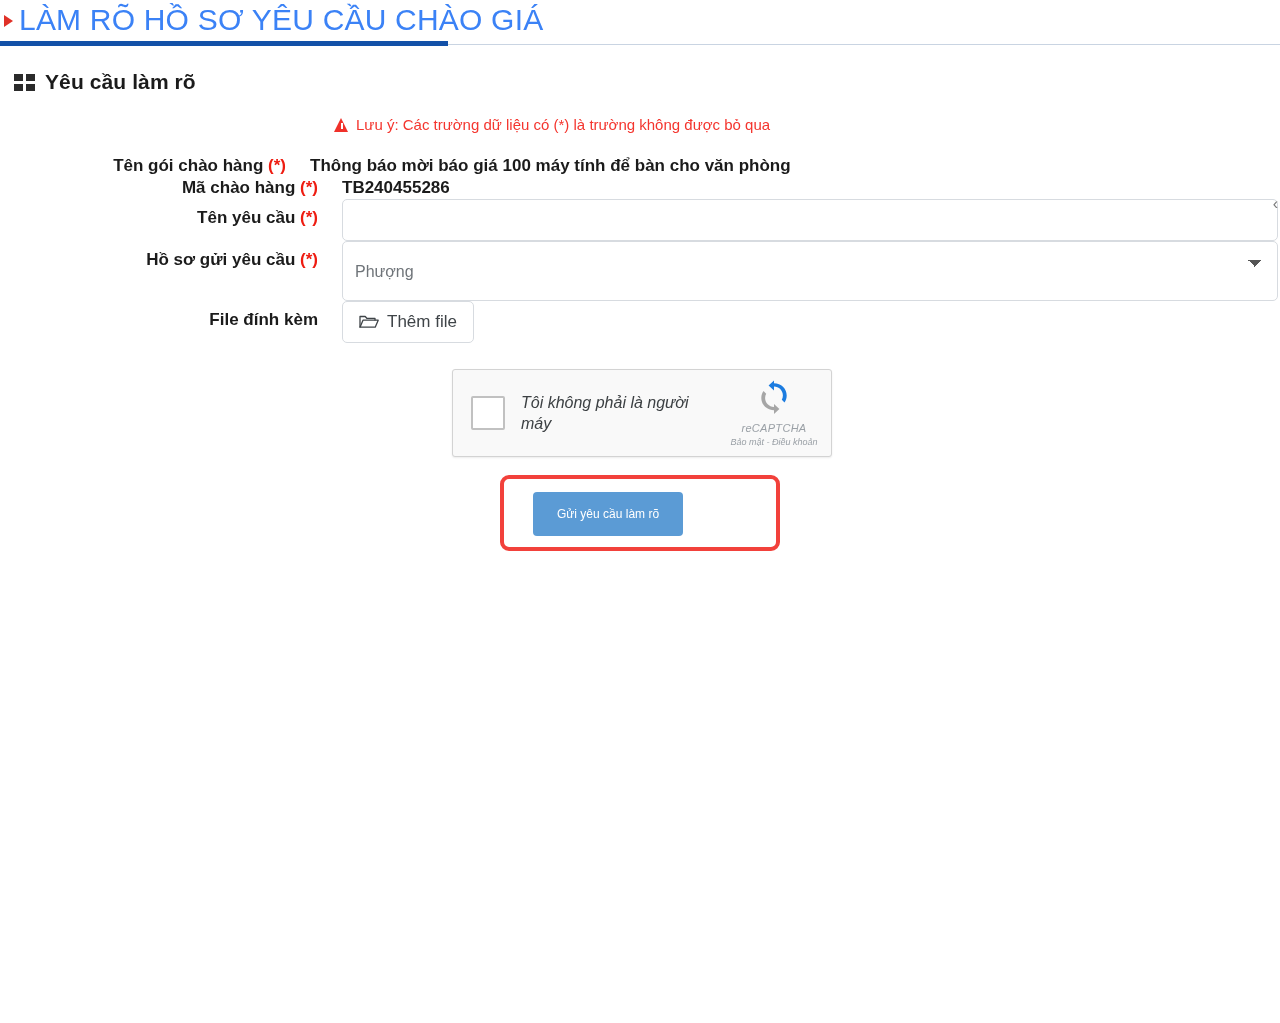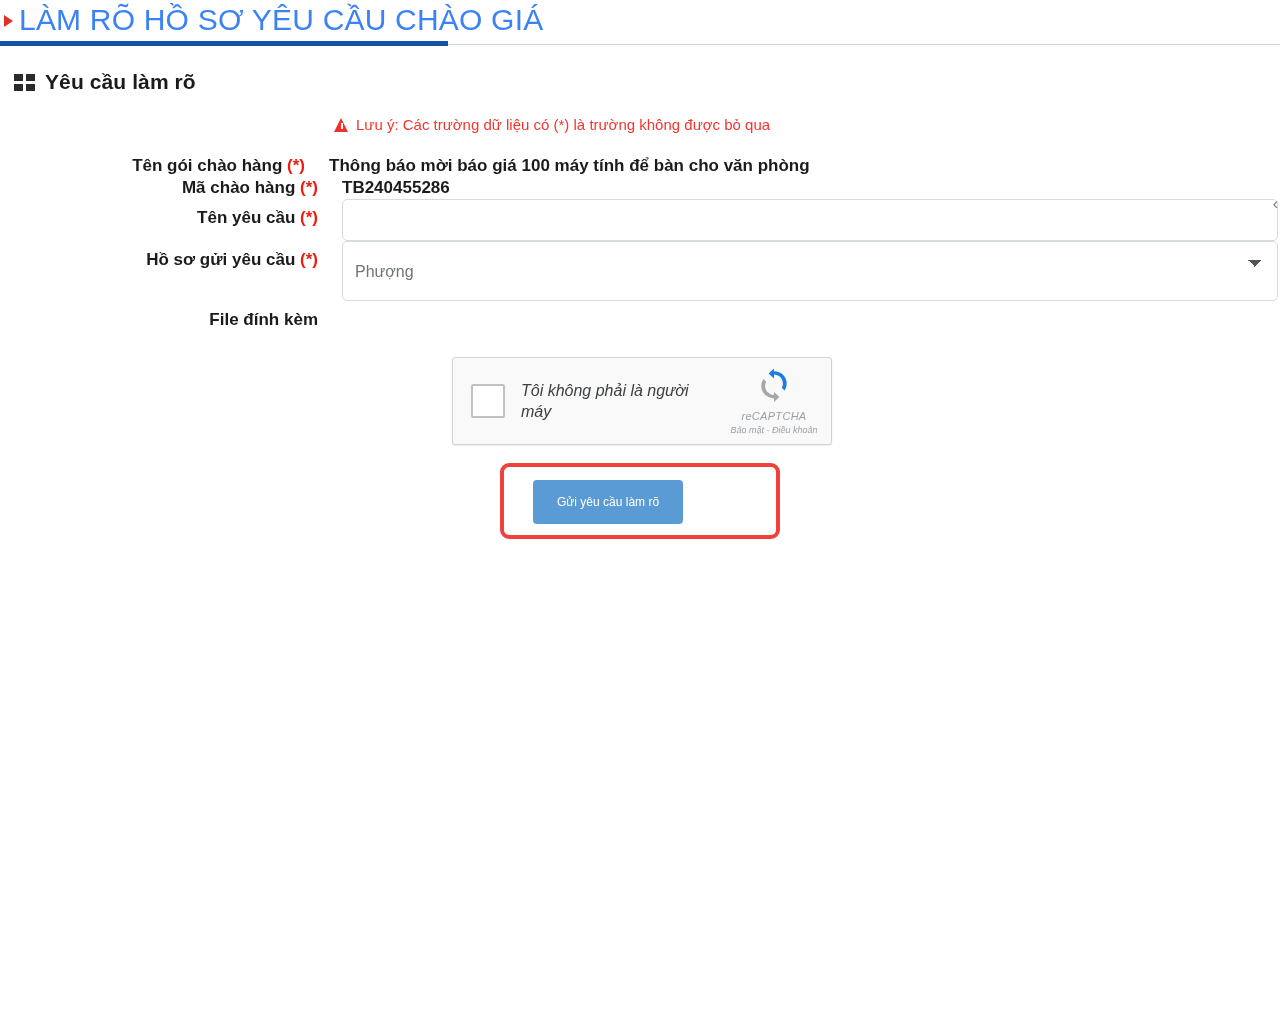--- a/index.html
+++ b/index.html
@@ -146,21 +146,21 @@
     flex: 1 1 auto;
     padding-right: 12px;
   }
   .static-value {
     font-size: 17px;
     font-weight: bold;
     color: #1b1b1b;
     line-height: 22px;
   }
 
-  .row-pkg   { margin-top: 22px; margin-left: 19px; }
+  .row-pkg   { margin-top: 22px; }
   .row-code  { margin-top: 36px; }
   .row-name  { margin-top: 30px; }
   .row-file  { margin-top: 24px; }
   .row-doc   { margin-top: 22px; }
   .row-content { margin-top: 24px; }
   .row-name .label,
   .row-doc .label,
   .row-content .label,
   .row-file .label { padding-top: 8px; }
 
@@ -436,20 +436,29 @@
         <option>Phượng</option>
       </select>
     </div>
   </div>
 
 
   <div class="row row-file">
     <div class="label">
       <span>File đính kèm</span>
     </div>
+    <div class="field">
+      <button class="file-btn">
+        <svg class="folder-icon" width="20" height="16" viewBox="0 0 20 16">
+          <path d="M1 13V2.5h5.2l1.6 1.8H16V6" fill="none" stroke="#3f4448" stroke-width="1.3" stroke-linejoin="round" stroke-linecap="round"></path>
+          <path d="M1 13.2L4 6.2h15.2l-3 7z" fill="none" stroke="#3f4448" stroke-width="1.3" stroke-linejoin="round" stroke-linecap="round"></path>
+        </svg>
+        <span>Thêm file</span>
+      </button>
+    </div>
   </div>
 </div>
 
 <div class="recaptcha-wrap">
   <div class="recaptcha">
     <span class="rc-checkbox"></span>
     <span class="rc-label">Tôi không phải là người máy</span>
     <span class="rc-brand">
       <svg class="rc-logo" width="36" height="36" viewBox="0 0 36 36">
         <path d="M18 4.2V0.4l-5.4 5 5.4 5v-3.9c4.9 0 8.9 4 8.9 8.9 0 1.6-0.4 3-1.1 4.3l2.7 2.7

